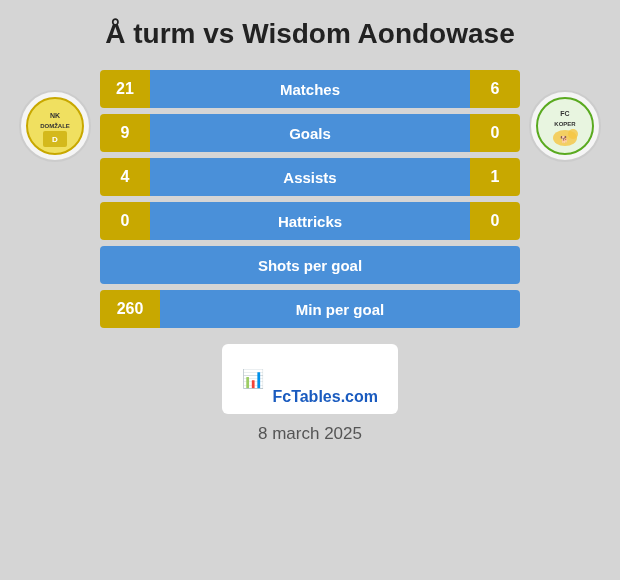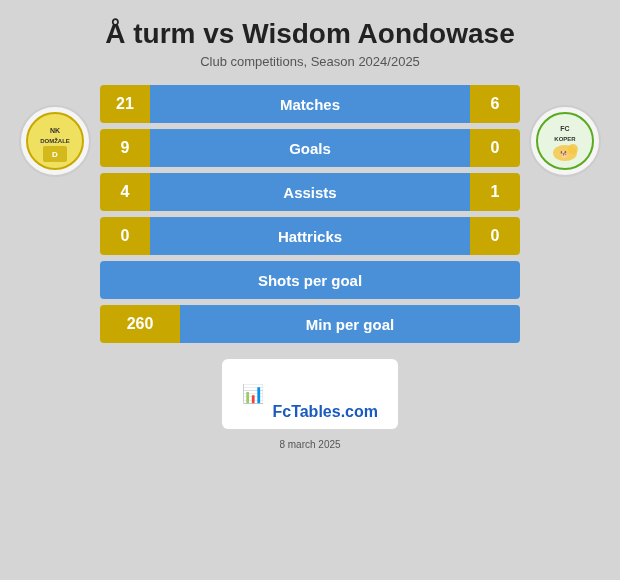--- a/index.html
+++ b/index.html
@@ -165,38 +165,37 @@
 
     .footer-logo-text {
       font-size: 16px;
       font-weight: bold;
       color: #1a5bbf;
       margin-top: 36px;
     }
 
     .footer-date {
       margin-top: 10px;
-      font-size: 10px;
+      font-size: 17px;
       color: #555;
       text-align: right;
     }
 
     .chart-icon {
       font-size: 18px;
       color: #1a5bbf;
     }
   </style>
 </head>
 <body>
 
 <div class="page-wrapper">
 
   <div class="title-section">
     <div class="main-title">Å turm vs Wisdom Aondowase</div>
-    <div class="subtitle">Club competitions, Season 2024/2025</div>
   </div>
 
   <div class="content-area">
 
     <div class="team-logo">
       <div class="logo-circle logo-domzale">
         <svg class="domzale-svg" viewBox="0 0 60 60" xmlns="http://www.w3.org/2000/svg">
 
           <ellipse cx="30" cy="30" rx="28" ry="28" fill="#f0e060" stroke="#c8a800" stroke-width="2"></ellipse>
           <text x="30" y="22" text-anchor="middle" font-size="7" font-weight="bold" fill="#333">NK</text>
@@ -226,21 +225,21 @@
       </div>
         <div class="stat-row">
         <div class="left-val">0</div>
         <div class="center-label">Hattricks</div>
         <div class="right-val">0</div>
       </div>
         <div class="stat-row stat-row-single">
         <div class="center-label">Shots per goal</div>
       </div>
         <div class="stat-row stat-row-single">
-        <div class="left-val" style="width:80px">260</div>
+        <div class="left-val" style="width:60px">260</div>
         <div class="center-label">Min per goal</div>
       </div>
       </div>
 
     <div class="team-logo">
       <div class="logo-circle logo-koper">
         <svg class="koper-svg" viewBox="0 0 60 60" xmlns="http://www.w3.org/2000/svg">
           <ellipse cx="30" cy="30" rx="28" ry="28" fill="#e8f5e0" stroke="#5aaa20" stroke-width="2"></ellipse>
           <text x="30" y="20" text-anchor="middle" font-size="7" font-weight="bold" fill="#333">FC</text>
           <text x="30" y="30" text-anchor="middle" font-size="6" font-weight="bold" fill="#333">KOPER</text>

